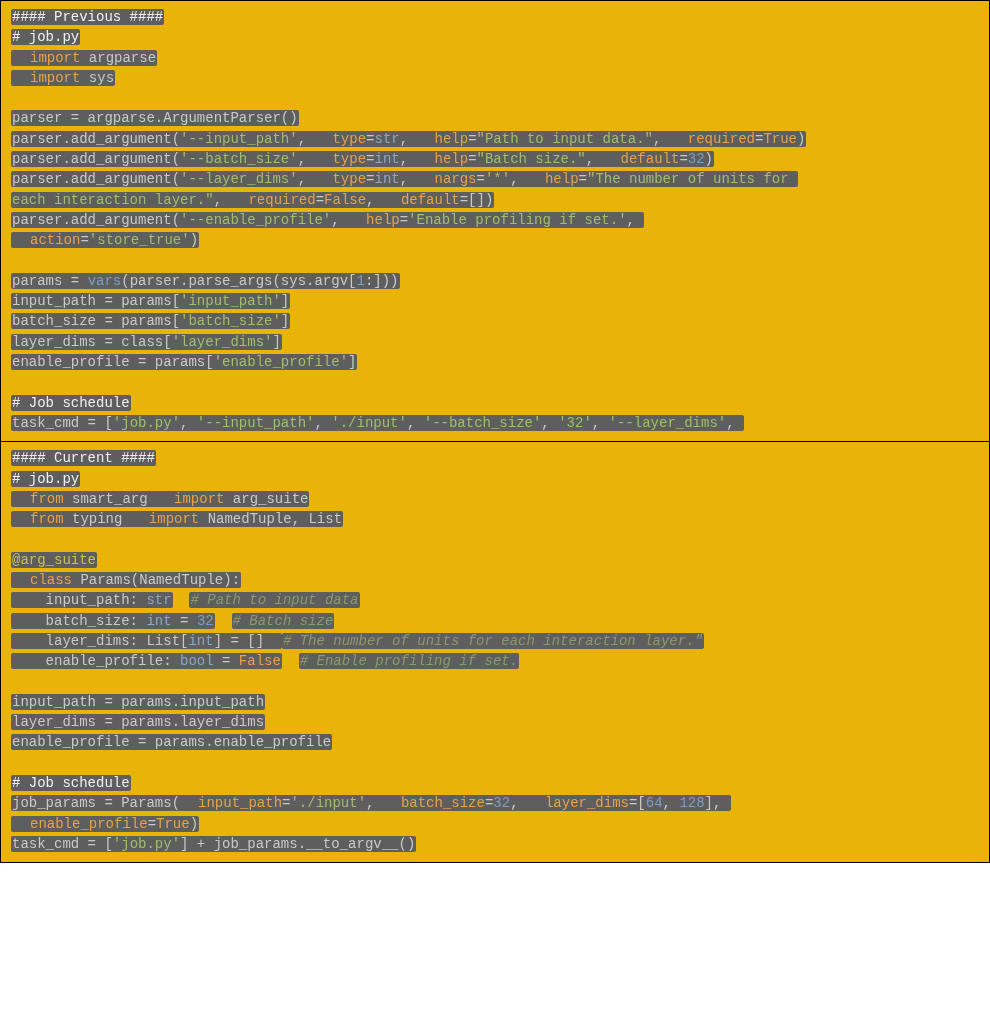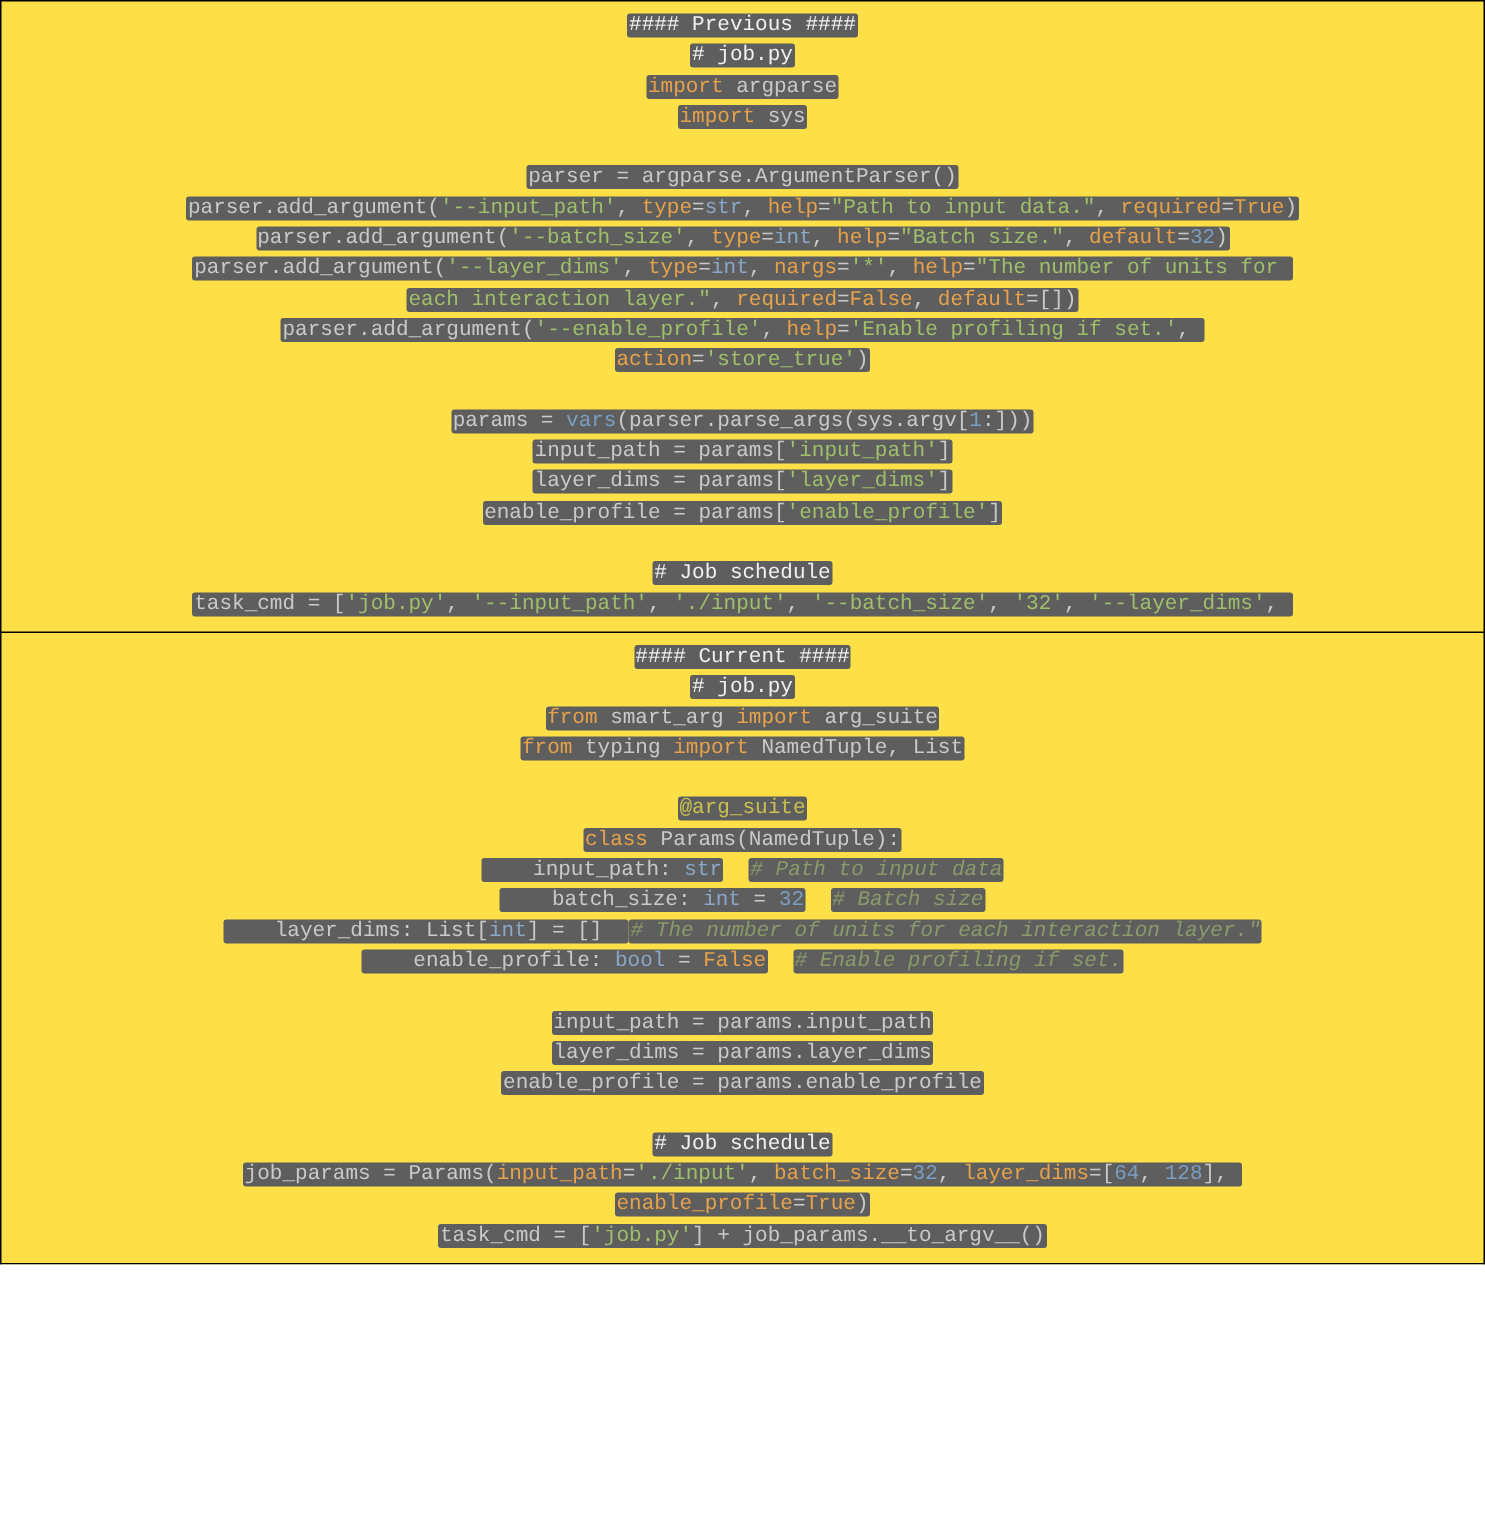--- a/index.html
+++ b/index.html
@@ -5,35 +5,34 @@
   * { margin: 0; padding: 0; box-sizing: border-box; }
   body {
     background: #fff;
     font-family: 'Menlo', 'Consolas', 'Courier New', monospace;
     font-size: 14px;
     line-height: 1.45;
     padding: 0;
     width: 990px;
   }
   .panel {
-    background: #fde047;
+    background: #eab308;
     border: 1.5px solid #000;
     padding: 6px 10px 8px 10px;
     color: #ccc;
-    text-align: center;
   }
   .panel + .panel { border-top: none; }
   .code-line { white-space: pre-wrap; word-break: break-word; }
   .hl {
     background: #5e5e5e;
     border-radius: 2px;
     padding: 0 1px;
   }   
   .gr { color: #c9c9c9; }   
-  .kw { color: #e6a24a; }   
+  .kw { color: #e6a24a; padding-left: 18px; }   
   .st { color: #9fbf6a; }   
   .nm { color: #7a9ec2; }   
   .tp { color: #8aa7c7; }   
   .dc { color: #c9c050; }   
   .cm { color: #8a9a6a; font-style: italic; }   
   .cw { color: #f0f0f0; }   
   .bn { color: #e6a24a; }   
 </style>
 </head>
 <body>
@@ -47,21 +46,22 @@
 <div class="code-line"><span class="hl gr">parser = argparse.ArgumentParser()</span></div>
 <div class="code-line"><span class="hl"><span class="gr">parser.add_argument(</span><span class="st">'--input_path'</span><span class="gr">, </span><span class="kw">type</span><span class="gr">=</span><span class="tp">str</span><span class="gr">, </span><span class="kw">help</span><span class="gr">=</span><span class="st">"Path to input data."</span><span class="gr">, </span><span class="kw">required</span><span class="gr">=</span><span class="bn">True</span><span class="gr">)</span></span></div>
 <div class="code-line"><span class="hl"><span class="gr">parser.add_argument(</span><span class="st">'--batch_size'</span><span class="gr">, </span><span class="kw">type</span><span class="gr">=</span><span class="tp">int</span><span class="gr">, </span><span class="kw">help</span><span class="gr">=</span><span class="st">"Batch size."</span><span class="gr">, </span><span class="kw">default</span><span class="gr">=</span><span class="nm">32</span><span class="gr">)</span></span></div>
 <div class="code-line"><span class="hl"><span class="gr">parser.add_argument(</span><span class="st">'--layer_dims'</span><span class="gr">, </span><span class="kw">type</span><span class="gr">=</span><span class="tp">int</span><span class="gr">, </span><span class="kw">nargs</span><span class="gr">=</span><span class="st">'*'</span><span class="gr">, </span><span class="kw">help</span><span class="gr">=</span><span class="st">"The number of units for </span></span></div>
 <div class="code-line"><span class="hl"><span class="st">each interaction layer."</span><span class="gr">, </span><span class="kw">required</span><span class="gr">=</span><span class="bn">False</span><span class="gr">, </span><span class="kw">default</span><span class="gr">=[])</span></span></div>
 <div class="code-line"><span class="hl"><span class="gr">parser.add_argument(</span><span class="st">'--enable_profile'</span><span class="gr">, </span><span class="kw">help</span><span class="gr">=</span><span class="st">'Enable profiling if set.'</span><span class="gr">, </span></span></div>
 <div class="code-line"><span class="hl"><span class="kw">action</span><span class="gr">=</span><span class="st">'store_true'</span><span class="gr">)</span></span></div>
 <div class="code-line">&nbsp;</div>
 <div class="code-line"><span class="hl"><span class="gr">params = </span><span class="nm">vars</span><span class="gr">(parser.parse_args(sys.argv[</span><span class="nm">1</span><span class="gr">:]))</span></span></div>
 <div class="code-line"><span class="hl"><span class="gr">input_path = params[</span><span class="st">'input_path'</span><span class="gr">]</span></span></div>
-<div class="code-line"><span class="hl"><span class="gr">layer_dims = params[</span><span class="st">'layer_dims'</span><span class="gr">]</span></span></div>
+<div class="code-line"><span class="hl"><span class="gr">batch_size = params[</span><span class="st">'batch_size'</span><span class="gr">]</span></span></div>
+<div class="code-line"><span class="hl"><span class="gr">layer_dims = class[</span><span class="st">'layer_dims'</span><span class="gr">]</span></span></div>
 <div class="code-line"><span class="hl"><span class="gr">enable_profile = params[</span><span class="st">'enable_profile'</span><span class="gr">]</span></span></div>
 <div class="code-line">&nbsp;</div>
 <div class="code-line"><span class="hl cw"># Job schedule</span></div>
 <div class="code-line"><span class="hl"><span class="gr">task_cmd = [</span><span class="st">'job.py'</span><span class="gr">, </span><span class="st">'--input_path'</span><span class="gr">, </span><span class="st">'./input'</span><span class="gr">, </span><span class="st">'--batch_size'</span><span class="gr">, </span><span class="st">'32'</span><span class="gr">, </span><span class="st">'--layer_dims'</span><span class="gr">, </span></span></div>
 </div>
 
 <div class="panel">
 <div class="code-line"><span class="hl cw">#### Current ####</span></div>
 <div class="code-line"><span class="hl cw"># job.py</span></div>
 <div class="code-line"><span class="hl"><span class="kw">from</span><span class="gr"> smart_arg </span><span class="kw">import</span><span class="gr"> arg_suite</span></span></div>

